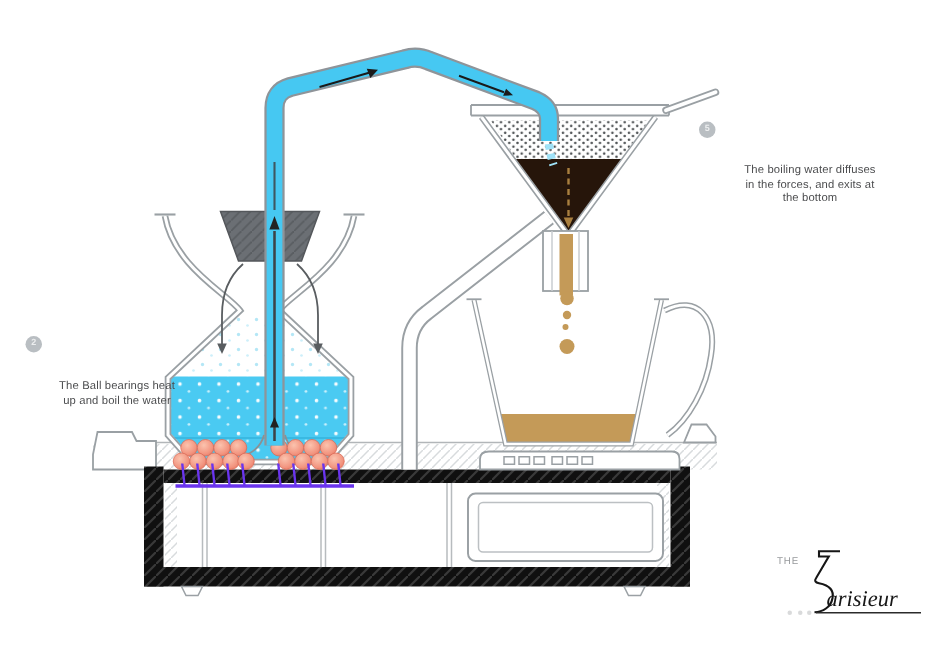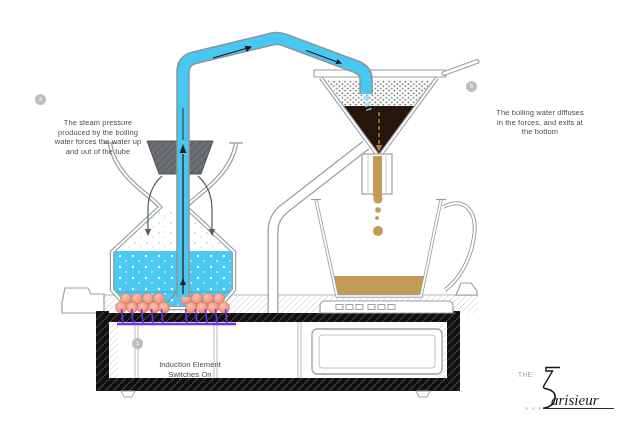--- a/index.html
+++ b/index.html
@@ -214,31 +214,24 @@
       <rect x="336" y="304.5" width="7" height="5"></rect>
           <rect x="346" y="304.5" width="7" height="5"></rect>
       <rect x="356" y="304.5" width="7" height="5"></rect>
           <rect x="368" y="304.5" width="7" height="5"></rect>
       <rect x="378" y="304.5" width="7" height="5"></rect>
           <rect x="388" y="304.5" width="7" height="5"></rect>
     </g>
   </g>
 </svg>
 
-<div class="ann a1">
-  <span class="badge">1</span>
-  <div>Induction Element
-Switches On</div>
-</div>
-<div class="ann a3">
-  <span class="badge">3</span>
-  <div>The steam pressure
-produced by the boiling
-water forces the water up
-and out of the tube</div>
+<div class="ann a2">
+  <span class="badge">2</span>
+  <div>The Ball bearings heat
+up and boil the water</div>
 </div>
 <div class="ann a5">
   <span class="badge">5</span>
   <div>The boiling water diffuses
 in the forces, and exits at
 the bottom</div>
 </div>
 
 <div class="logo">
   <span class="logo-the">THE</span>

